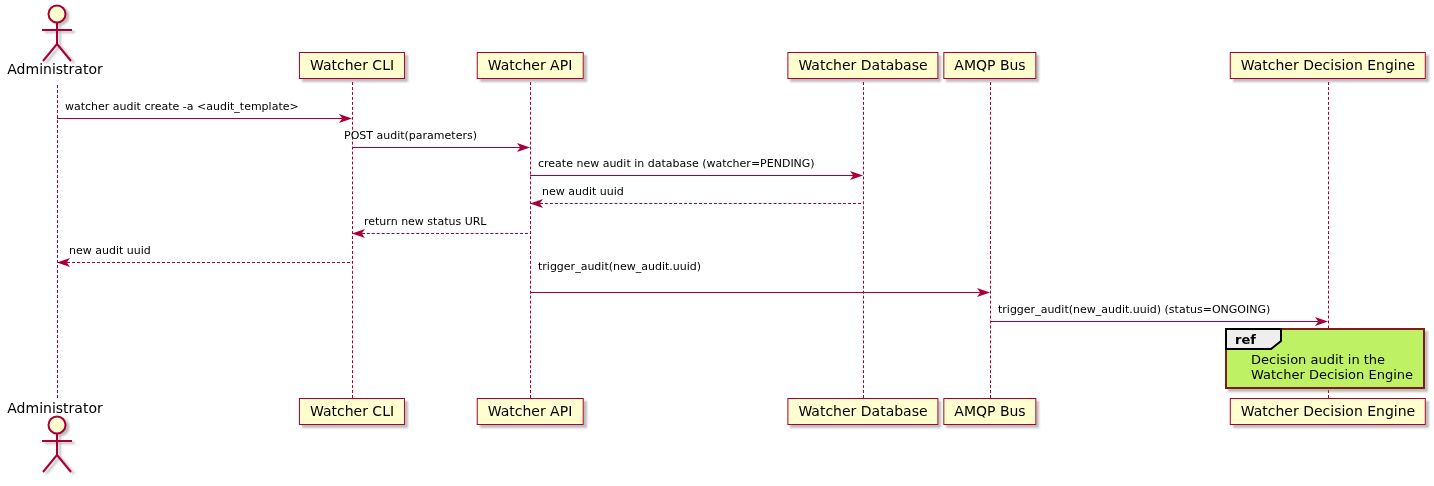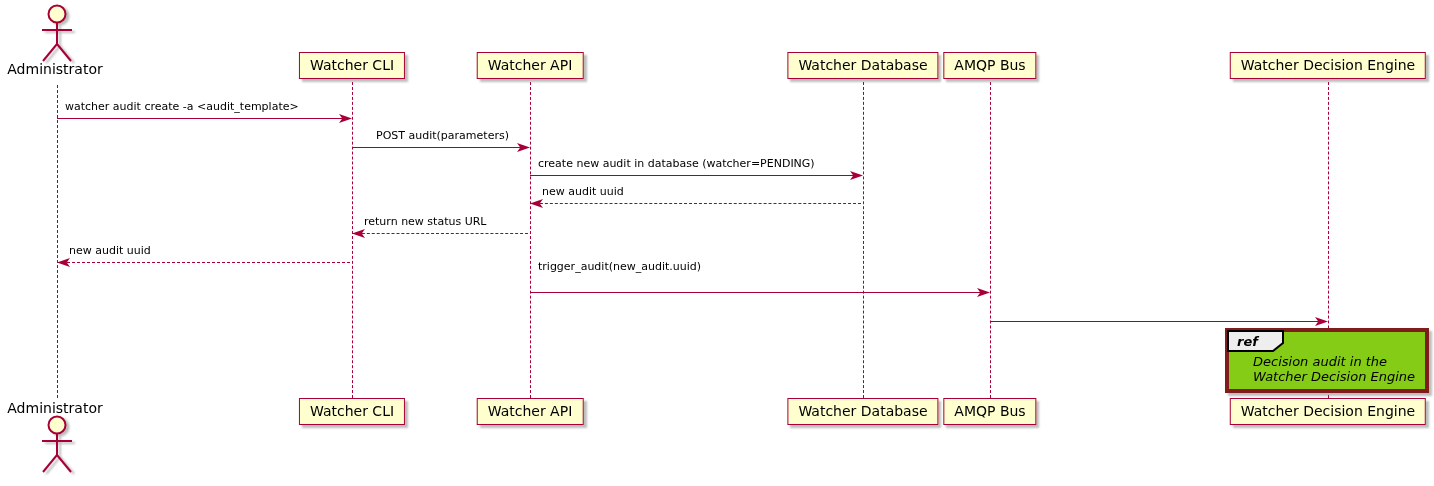--- a/index.html
+++ b/index.html
@@ -52,25 +52,24 @@
   }
   .msg-line.dashed{border-top-style:dashed;}
   .arrowhead{
     position:absolute;width:13px;height:9px;
     background:#A80036;z-index:3;
   }
   .arrowhead.right{clip-path:polygon(0 0,100% 50%,0 100%,25% 50%);}
   .arrowhead.left{clip-path:polygon(100% 0,0 50%,100% 100%,75% 50%);}
   .ref-box{
     position:absolute;
-    background:#84cc16;
-    border:4px solid #7f1d1d;
+    background:#bef264;
+    border:2px solid #7f1d1d;
     box-shadow:3px 3px 2px rgba(110,110,110,.45);
     z-index:4;
-    font-style:italic;
   }
   .ref-tab{position:absolute;top:-2px;left:-2px;}
   .ref-content{
     position:absolute;left:24px;top:22px;
     font-size:13px;line-height:15px;color:#000;
     white-space:nowrap;
   }
 </style>
 </head>
 <body>
@@ -108,38 +107,39 @@
     <div class="pbox" style="left: 863px; top: 398px;">Watcher Database</div>
     <div class="lifeline" style="left: 989.5px; top: 82px; height: 316px;"></div>
     <div class="pbox" style="left: 990px; top: 52px;">AMQP Bus</div>
     <div class="pbox" style="left: 990px; top: 398px;">AMQP Bus</div>
     <div class="lifeline" style="left: 1327.5px; top: 82px; height: 316px;"></div>
     <div class="pbox" style="left: 1328px; top: 52px;">Watcher Decision Engine</div>
     <div class="pbox" style="left: 1328px; top: 398px;">Watcher Decision Engine</div>
     <div class="msg-label" style="left: 65px; top: 100px;">watcher audit create -a &lt;audit_template&gt;</div>
     <div class="msg-line" style="left: 57px; top: 118px; width: 293px;"></div>
     <div class="arrowhead right" style="left: 339px; top: 114px;"></div>
-    <div class="msg-label" style="left: 376px; top: 129px;">POST audit(parameters)</div>
+    <div class="msg-label" style="left: 344px; top: 129px;">POST audit(parameters)</div>
     <div class="msg-line" style="left: 352px; top: 147px; width: 176px;"></div>
     <div class="arrowhead right" style="left: 517px; top: 143px;"></div>
     <div class="msg-label" style="left: 538px; top: 157px;">create new audit in database (watcher=PENDING)</div>
     <div class="msg-line" style="left: 530px; top: 175px; width: 331px;"></div>
     <div class="arrowhead right" style="left: 850px; top: 171px;"></div>
     <div class="msg-label" style="left: 542px; top: 185px;">new audit uuid</div>
     <div class="msg-line dashed" style="left: 530px; top: 203px; width: 331px;"></div>
     <div class="arrowhead left" style="left: 530px; top: 199px;"></div>
     <div class="msg-label" style="left: 364px; top: 215px;">return new status URL</div>
     <div class="msg-line dashed" style="left: 352px; top: 233px; width: 176px;"></div>
     <div class="arrowhead left" style="left: 352px; top: 229px;"></div>
     <div class="msg-label" style="left: 69px; top: 244px;">new audit uuid</div>
     <div class="msg-line dashed" style="left: 57px; top: 262px; width: 293px;"></div>
     <div class="arrowhead left" style="left: 57px; top: 258px;"></div>
     <div class="msg-label" style="left: 538px; top: 260px;">trigger_audit(new_audit.uuid)</div>
     <div class="msg-line" style="left: 530px; top: 292px; width: 458px;"></div>
     <div class="arrowhead right" style="left: 977px; top: 288px;"></div>
+    <div class="msg-label" style="left: 998px; top: 303px;">trigger_audit(new_audit.uuid) (status=ONGOING)</div>
     <div class="msg-line" style="left: 990px; top: 321px; width: 336px;"></div>
     <div class="arrowhead right" style="left: 1315px; top: 317px;"></div>
     <div class="ref-box" style="left: 1225px; top: 328px; width: 196px; height: 57px;">
       <div class="ref-tab"><svg width="58" height="22" viewBox="0 0 58 22" xmlns="http://www.w3.org/2000/svg">
           <path d="M1,1 L56,1 L56,13 L46,21 L1,21 Z" fill="#EEEEEE" stroke="#000" stroke-width="2"></path>
           <text x="10" y="16" font-size="13" font-weight="bold" fill="#000" font-family="DejaVu Sans, sans-serif">ref</text>
         </svg></div>
       <div class="ref-content">
         <div>Decision audit in the</div>
         <div>Watcher Decision Engine</div>

